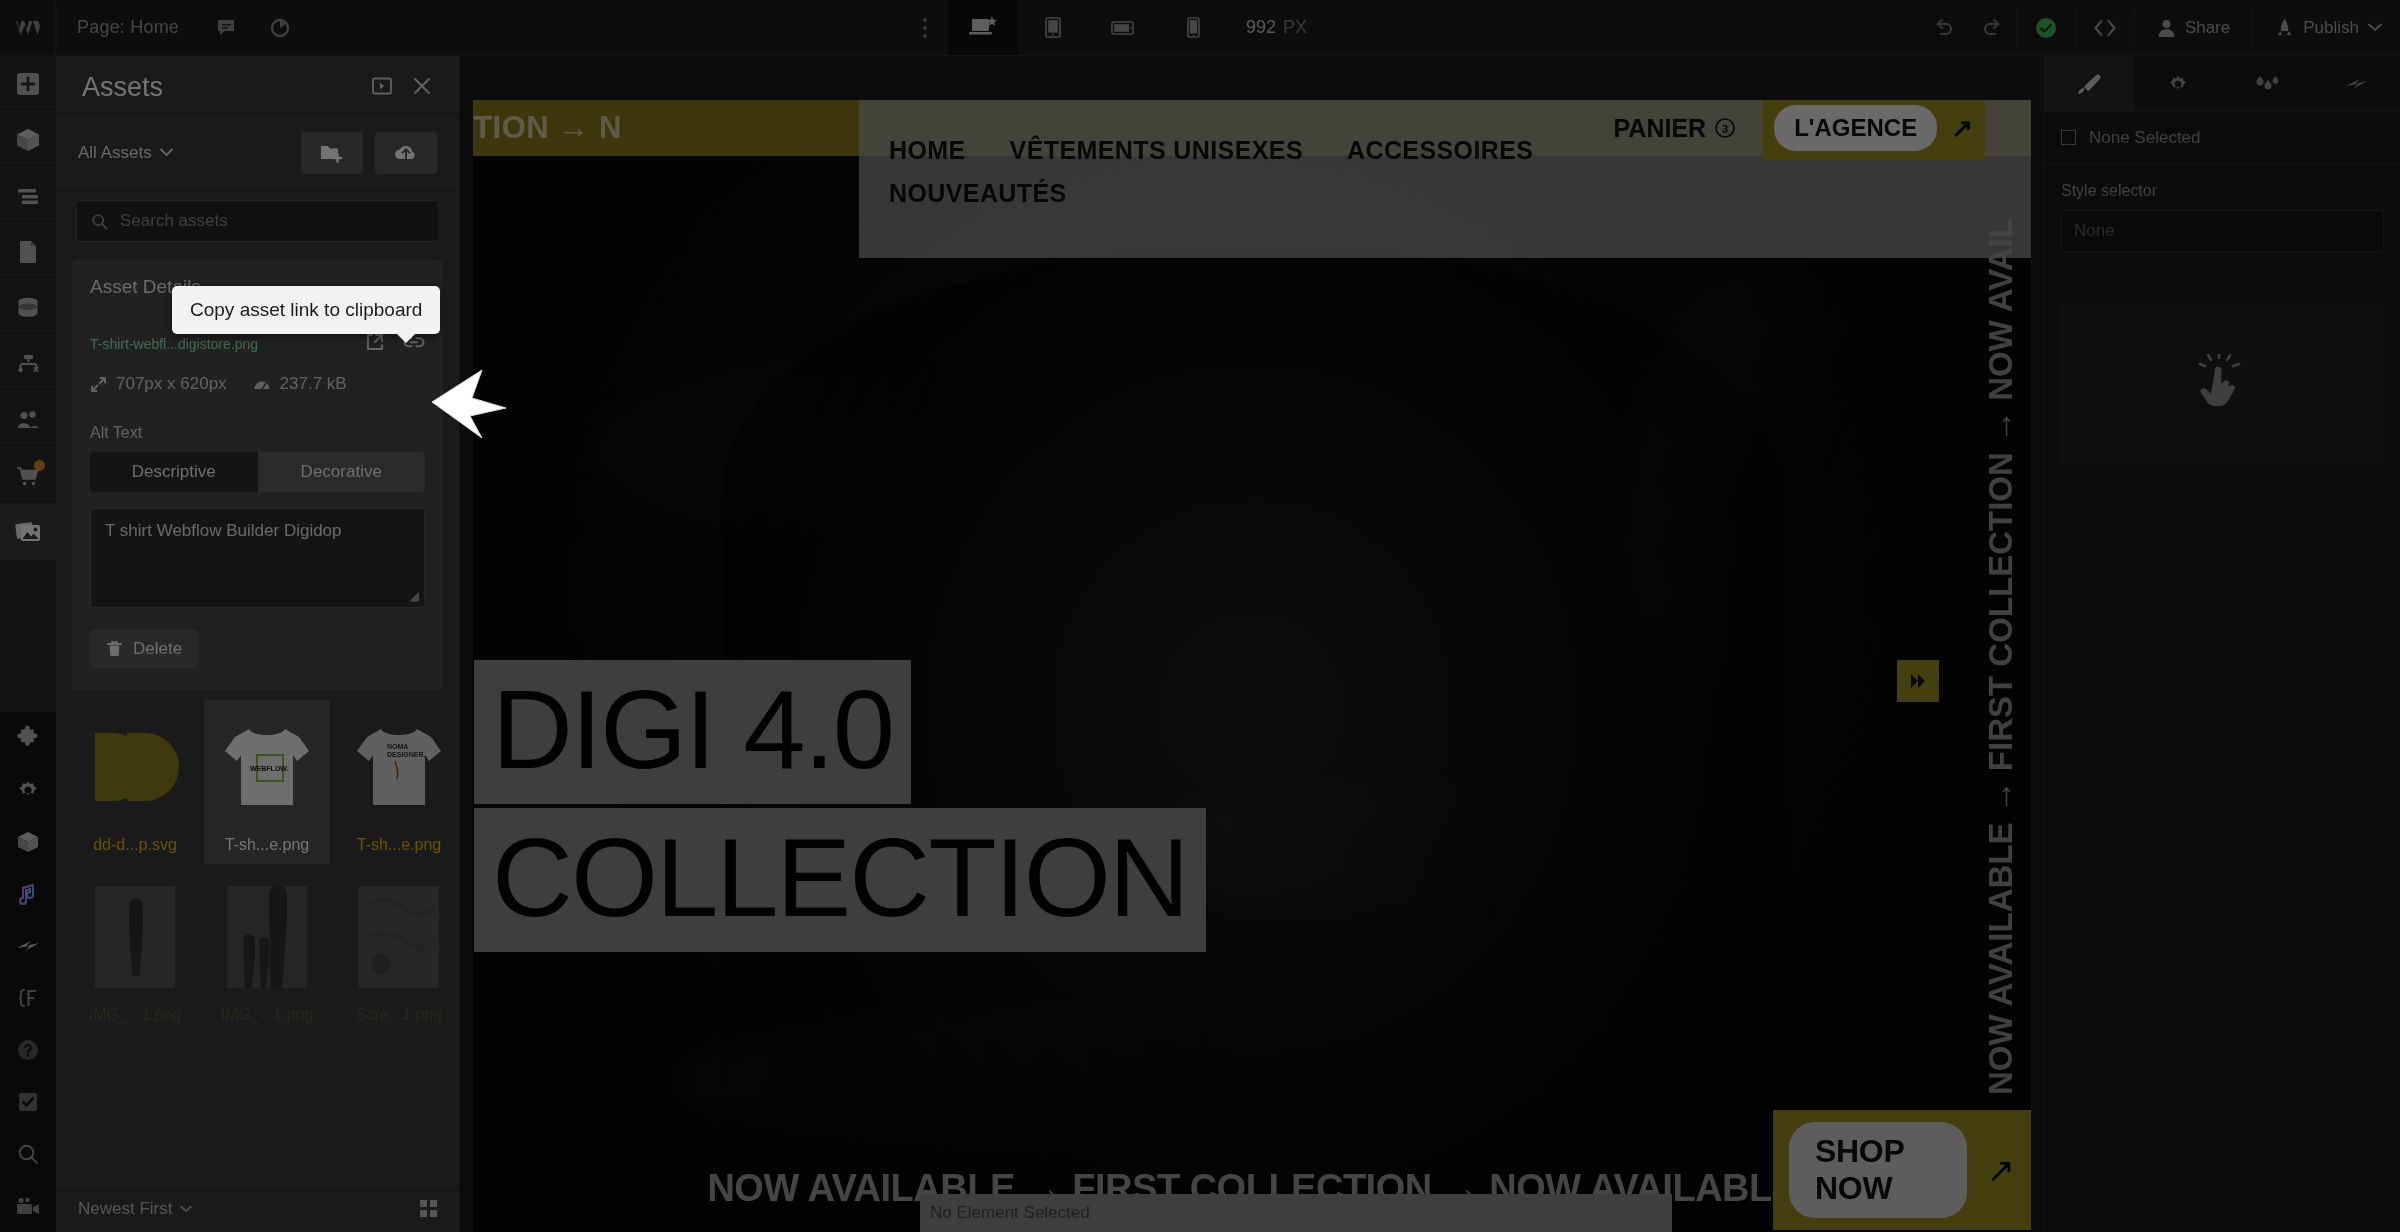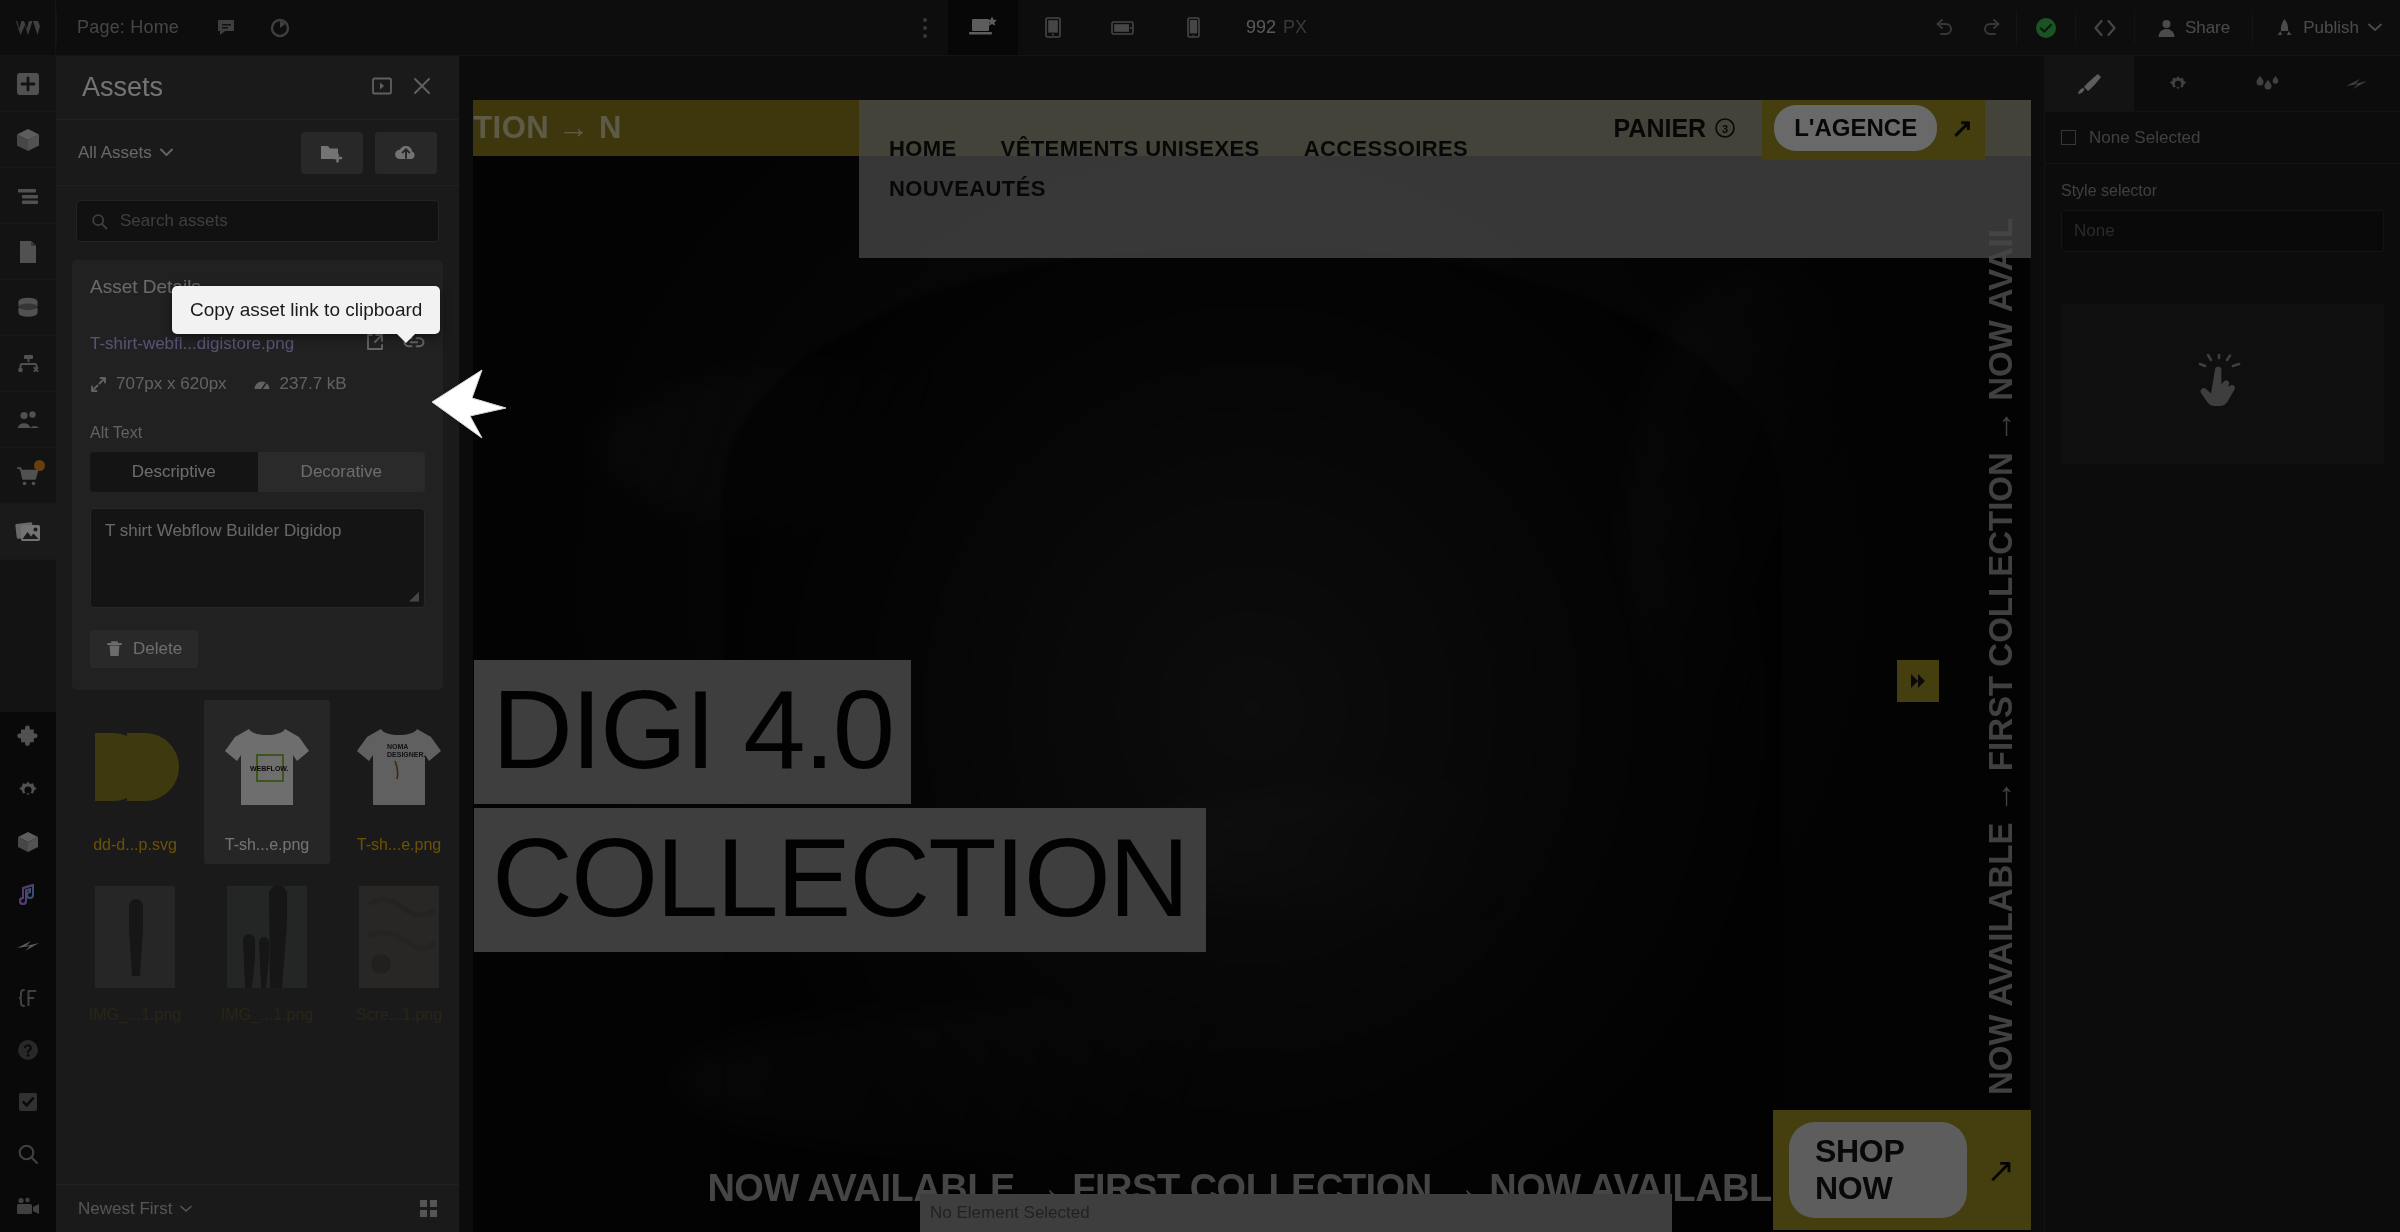--- a/index.html
+++ b/index.html
@@ -114,21 +114,21 @@
   }
   .as-search span { color: #8b8b8b; font-size: 17px; }
 
   
   .as-detail {
     margin: 8px 16px 0; background: #4a4a4a; border-radius: 5px;
     padding: 16px 18px 22px; position: relative;
   }
   .as-detail-title { color: #e8e8e8; font-size: 19px; padding-bottom: 12px; }
   .as-file-row { display: flex; align-items: center; margin-top: 22px; }
-  .as-filename { color: #c4b5fd; font-size: 17px; }
+  .as-filename { color: #86efac; font-size: 14px; }
   .as-file-icons { margin-left: auto; display: flex; gap: 18px; color: #dcdcdc; }
   .as-meta { display: flex; align-items: flex-end; gap: 26px; margin-top: 18px; color: #d8d8d8; font-size: 17px; }
   .as-meta .mi { display: flex; align-items: center; gap: 9px; }
   .as-alt-label { color: #d8d8d8; font-size: 16px; margin-top: 30px; }
   .as-seg { display: flex; margin-top: 10px; border-radius: 4px; overflow: hidden; width: 100%; }
   .as-seg div {
     flex: 1; text-align: center; padding: 10px 0; font-size: 17px;
     color: #efefef; background: #5e5e5e;
   }
   .as-seg div.sel { background: #2d2d2d; }
@@ -218,21 +218,21 @@
     color: #8e8e8e; font-size: 33px; font-weight: 700; white-space: nowrap;
     writing-mode: vertical-rl; transform: rotate(180deg); z-index: 5;
     border-left: 1px solid rgba(255,255,255,.06);
   }
   .site-nav {
     position: absolute; top: 0; left: 386px; right: 0; height: 158px;
     background: rgba(155,155,155,.78); z-index: 8;
     padding: 36px 46px 0 30px;
   }
   .nav-row1 { display: flex; align-items: flex-start; gap: 44px; }
-  .nav-link { color: #111; font-size: 22px; font-weight: 700; letter-spacing: .4px; }
+  .nav-link { color: #111; font-size: 25px; font-weight: 700; letter-spacing: .4px; }
   .nav-row2 { display: flex; align-items: center; margin-top: 14px; }
   .nav-row2 .nav-link { }
   .nav-right { margin-left: auto; display: flex; align-items: center; gap: 26px; margin-top: -40px; }
   .nav-panier { color: #111; font-size: 25px; font-weight: 700; display: flex; align-items: center; gap: 8px; }
   .nav-cta {
     background: #9a8a23; padding: 9px 12px; display: flex; align-items: center; gap: 14px;
   }
   .nav-cta .pill {
     background: #e8e8e8; color: #111; font-size: 24px; font-weight: 700;
     padding: 9px 20px; border-radius: 22px;

